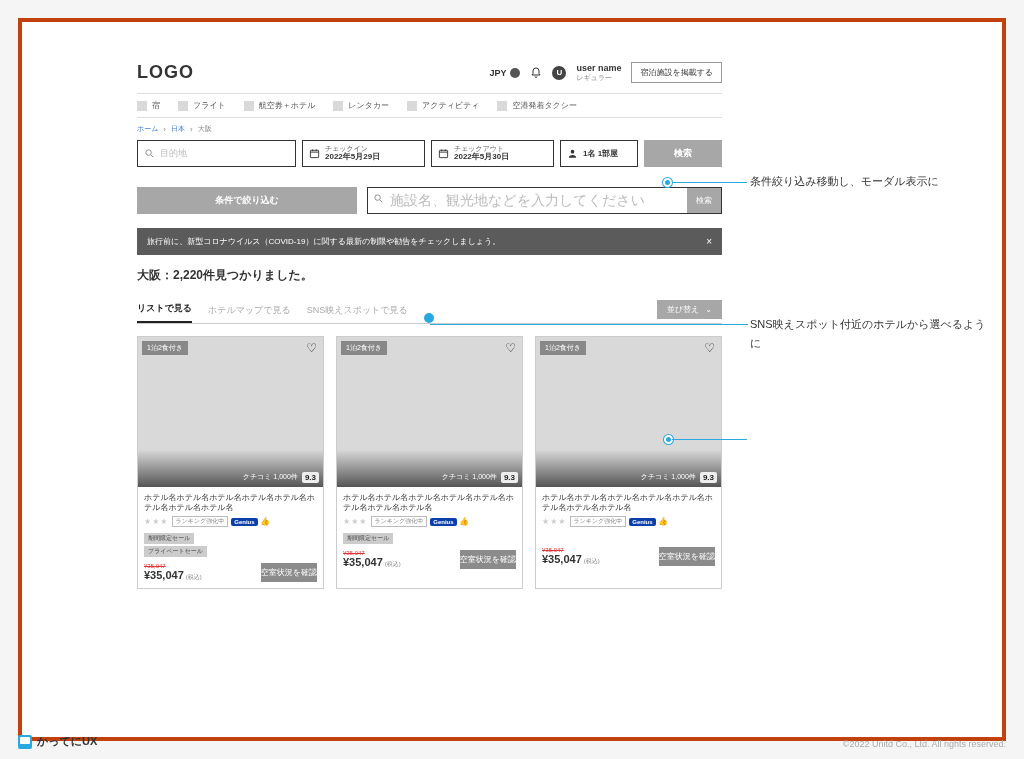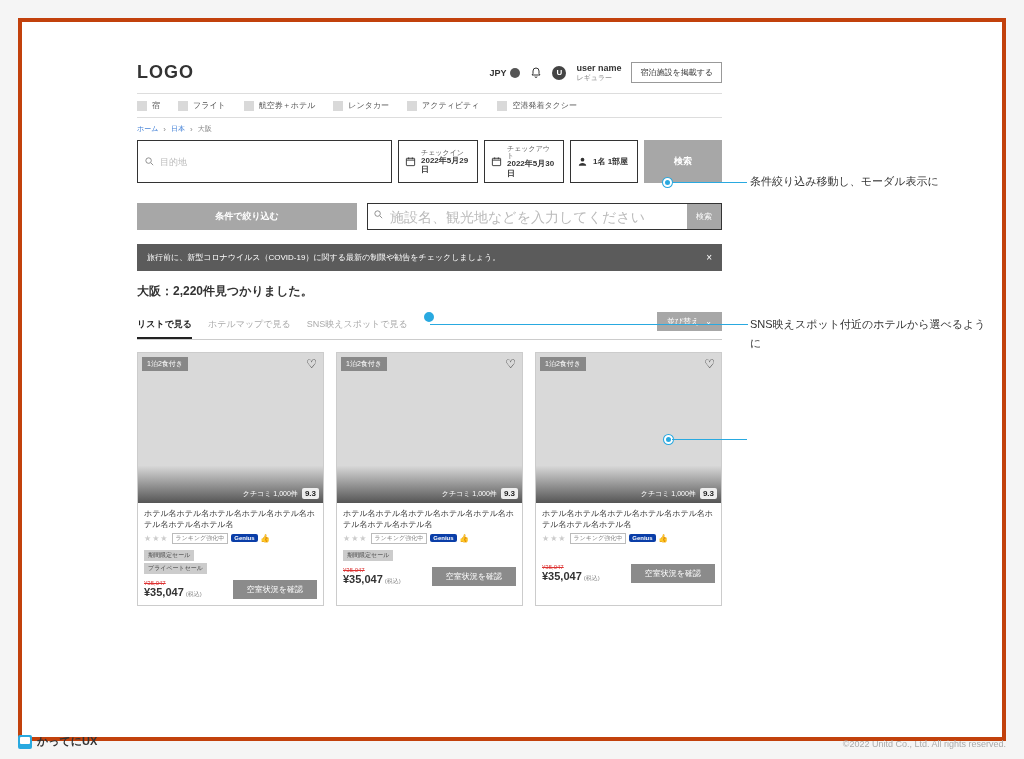--- a/index.html
+++ b/index.html
@@ -29,43 +29,43 @@
     .bc{display:flex;align-items:center;gap:5px;font-size:7px;color:#888;padding:6px 0}
     .bc .active{color:#3a7bd5}
     .chev{font-size:8px}
 
     
     .search-row{display:flex;gap:6px}
     .in-box{border:1px solid #333;display:flex;align-items:center;gap:5px;padding:4px 6px;background:#fff}
     .dest{flex:1}
     .dest input{border:none;outline:none;font-size:9px;width:100%}
     .dest input::placeholder{color:#bbb}
-    .date{width:80px;flex-direction:row}
+    .date{width:123px;flex-direction:row}
     .date .lbl{font-size:7px;color:#666;line-height:1}
     .date .val{font-size:8px;font-weight:600;line-height:1.2}
-    .ppl{width:68px;font-size:8px;font-weight:600}
+    .ppl{width:78px;font-size:8px;font-weight:600}
     .search-btn{width:78px;background:#a7a7a7;color:#fff;display:flex;align-items:center;justify-content:center;font-size:9px;font-weight:600;cursor:pointer}
 
     
     .filter-row{display:flex;gap:10px;margin-top:20px}
     .filter-btn{flex:0 0 220px;background:#a7a7a7;color:#fff;display:flex;align-items:center;justify-content:center;font-size:9px;font-weight:600;padding:7px;cursor:pointer}
     .kw-wrap{flex:1;display:flex;border:1px solid #333}
     .kw-wrap input{flex:1;border:none;outline:none;padding:4px 6px;font-size:14px}
     .kw-wrap input::placeholder{color:#bbb}
     .kw-go{width:34px;background:#a7a7a7;color:#fff;display:flex;align-items:center;justify-content:center;font-size:8px;cursor:pointer}
 
     
     .banner{margin-top:14px;background:#5b5b5b;color:#fff;font-size:8px;padding:8px 10px;display:flex;align-items:center}
     .banner .x{margin-left:auto;cursor:pointer;font-size:10px}
 
     
     .results-head{font-size:12px;font-weight:600;margin:12px 0}
 
     
-    .view-row{display:flex;align-items:flex-start;gap:16px;border-bottom:1px solid #ccc}
+    .view-row{display:flex;align-items:flex-end;gap:16px;border-bottom:1px solid #ccc}
     .vtab{font-size:9px;color:#aaa;padding:6px 0;cursor:pointer}
     .vtab.active{color:#222;font-weight:700;border-bottom:2px solid #222}
     .marker{width:10px;height:10px;border:2px solid #29a9e0;border-radius:50%;background:#29a9e0}
     .sort-btn{margin-left:auto;margin-bottom:4px;background:#a7a7a7;color:#fff;font-size:8px;padding:4px 10px;display:flex;align-items:center;gap:6px;cursor:pointer}
 
     
     .cards{display:flex;gap:12px;margin-top:12px}
     .card{flex:1;border:1px solid #ccc;background:#fff;display:flex;flex-direction:column}
     .thumb{height:150px;background:linear-gradient(180deg,#d9d9d9 0%,#d9d9d9 75%,#555 100%);position:relative}
     .meal-tag{position:absolute;top:4px;left:4px;background:#888;color:#fff;font-size:7px;padding:2px 5px}
@@ -78,21 +78,21 @@
     .stars{color:#ccc;font-size:8px;letter-spacing:1px}
     .rank-tag{border:1px solid #bbb;color:#888;font-size:6px;padding:0 3px}
     .genius{background:#0a3ea8;color:#fff;font-size:6px;font-weight:800;padding:1px 3px;border-radius:2px}
     .thumbup{font-size:8px;color:#f5a623}
     .sale-tags{margin-top:6px;display:flex;flex-direction:column;gap:2px}
     .sale-tag{background:#ccc;color:#444;font-size:6px;padding:1px 4px;width:fit-content}
     .price-row{display:flex;align-items:flex-end;justify-content:space-between;margin-top:6px}
     .price-col .strike{font-size:6px;color:#d33;text-decoration:line-through}
     .price-col .price{font-size:11px;font-weight:800}
     .price-col .tax{font-size:6px;color:#888;margin-left:2px}
-    .avail-btn{background:#8b8b8b;color:#fff;font-size:8px;padding:4px 14px;cursor:pointer}
+    .avail-btn{background:#8b8b8b;color:#fff;font-size:8px;padding:4px 0;cursor:pointer}
 
     
     .anno{position:absolute;font-size:11px;color:#333;line-height:1.7;width:240px}
     .anno-line{position:absolute;height:1px;background:#29a9e0}
     .anno-dot{position:absolute;width:9px;height:9px;border-radius:50%;background:#29a9e0;border:2px solid #fff;box-shadow:0 0 0 1px #29a9e0}
 
     
     .footer{position:absolute;bottom:10px;left:18px;right:18px;display:flex;align-items:flex-end;font-size:11px;color:#666}
     .foot-logo{display:flex;align-items:center;gap:5px;font-weight:700;color:#333}
     .foot-logo-mark{width:14px;height:14px;background:#29a9e0;border-radius:2px;position:relative}

